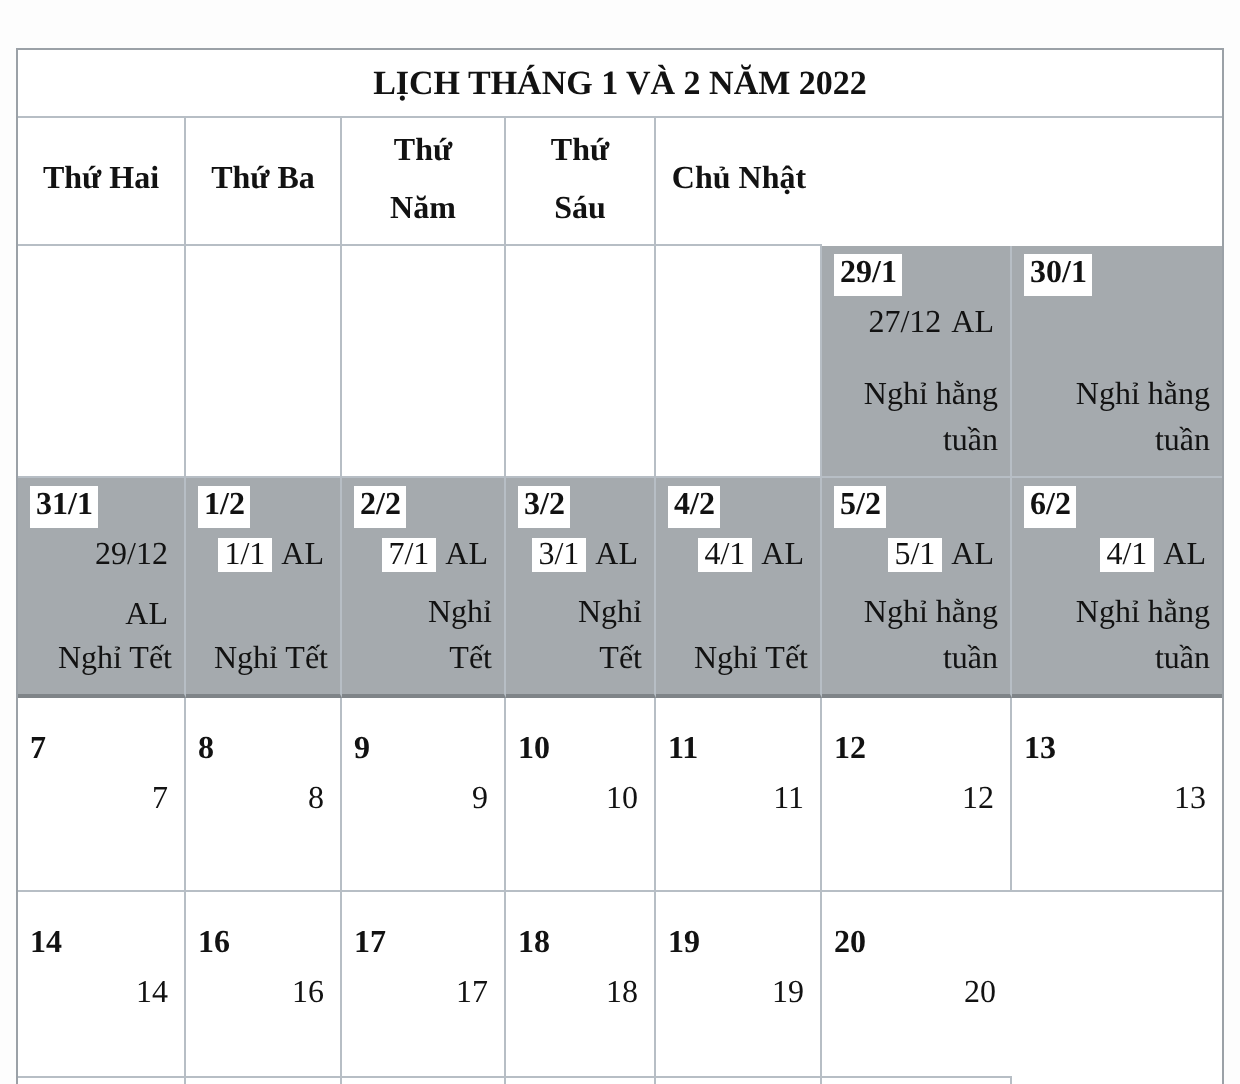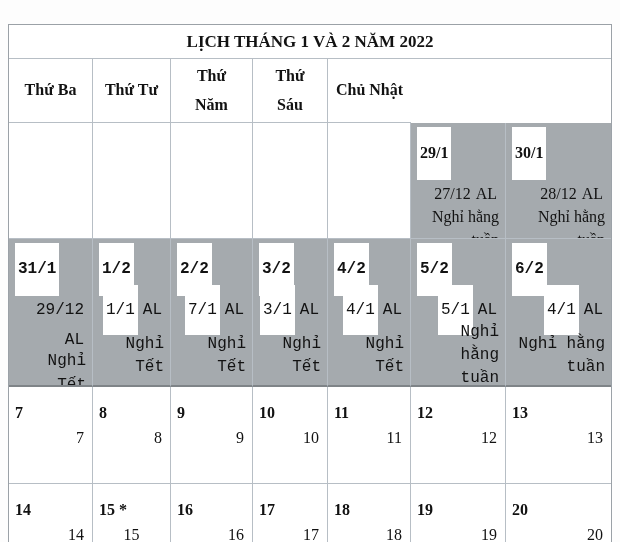--- a/index.html
+++ b/index.html
@@ -36,38 +36,38 @@
     padding: 4px 6px 6px 6px;
     border-right: 1px solid var(--line, #b7bec5);
     border-bottom: 1px solid var(--line, #b7bec5);
     overflow: hidden; font-size: 16px; line-height: 1.3;
   }
   .cell.holiday { background: var(--holiday-bg, #a5aaae); }
   .row-heavy .cell { border-bottom: 2px solid var(--heavy, #7f8488); }
   .row-mid .cell { padding-top: 16px; }
   .row-partial .cell { border-bottom: none; }
   .solar { align-self: flex-start; font-weight: bold; font-size: 16px; }
-  .chip-bg { background: var(--chip, #ffffff); padding: 16px 3px; }
+  .chip-bg { background: var(--chip, #ffffff); padding: 0 3px; }
   .lunar { align-self: flex-end; margin-top: 4px; text-align: right; padding-right: 2px; }
   .lunar.center { align-self: center; padding-right: 0; }
   .lunar-suffix { margin-left: 5px; }
   .lunar.wrap .lunar-suffix { display: block; margin-left: 0; margin-top: 9px; text-align: right; }
   .note { width: 100%; margin-top: auto; white-space: pre-line; line-height: 1.45; }
   .note-left { text-align: right; }
   .note-right { text-align: right; }
 </style>
 </head>
 <body>
 
 <div class="page">
   <div class="cal-table">
     <div class="cal-title">LỊCH THÁNG 1 VÀ 2 NĂM 2022</div>
     <div class="cal-grid" id="header-row">
+        <div class="hcell">Thứ Hai</div>
         <div class="hcell">Thứ Ba</div>
-        <div class="hcell">Thứ Tư</div>
         <div class="hcell">Thứ
 Năm</div>
         <div class="hcell">Thứ
 Sáu</div>
         <div class="hcell">Chủ Nhật</div>
       </div>
     <div id="weeks">
         <div class="cal-grid week-row" style="height: 116px;">
           <div class="cell"></div>
           <div class="cell"></div>
@@ -75,26 +75,25 @@
           <div class="cell"></div>
           <div class="cell"></div>
           <div class="cell holiday">
             <span class="solar chip-bg">29/1</span>
             <span class="lunar"><span class="lunar-num">27/12</span><span class="lunar-suffix">AL</span></span>
             <span class="note note-right">Nghỉ hằng
 tuần</span>
           </div>
           <div class="cell holiday">
             <span class="solar chip-bg">30/1</span>
-            <span class="lunar"><span class="lunar-num">28/12</span><span class="lunar-suffix">AL</span></span>
             <span class="note note-right">Nghỉ hằng
 tuần</span>
           </div>
         </div>
-        <div class="cal-grid week-row row-heavy" style="height: 148px; font-family: Liberation Mono, monospace;">
+        <div class="cal-grid week-row row-heavy" style="height: 110px;">
           <div class="cell holiday">
             <span class="solar chip-bg">31/1</span>
             <span class="lunar wrap"><span class="lunar-num">29/12</span><span class="lunar-suffix">AL</span></span>
             <span class="note note-left">Nghỉ Tết</span>
           </div>
           <div class="cell holiday">
             <span class="solar chip-bg">1/2</span>
             <span class="lunar"><span class="lunar-num chip-bg">1/1</span><span class="lunar-suffix">AL</span></span>
             <span class="note note-left">Nghỉ Tết</span>
           </div>
@@ -157,24 +156,20 @@
             <span class="solar">13</span>
             <span class="lunar"><span class="lunar-num">13</span></span>
           </div>
         </div>
         <div class="cal-grid week-row row-mid" style="height: 93px;">
           <div class="cell">
             <span class="solar">14</span>
             <span class="lunar"><span class="lunar-num">14</span></span>
           </div>
           <div class="cell">
-            <span class="solar">15 *</span>
-            <span class="lunar center"><span class="lunar-num">15</span></span>
-          </div>
-          <div class="cell">
             <span class="solar">16</span>
             <span class="lunar"><span class="lunar-num">16</span></span>
           </div>
           <div class="cell">
             <span class="solar">17</span>
             <span class="lunar"><span class="lunar-num">17</span></span>
           </div>
           <div class="cell">
             <span class="solar">18</span>
             <span class="lunar"><span class="lunar-num">18</span></span>

